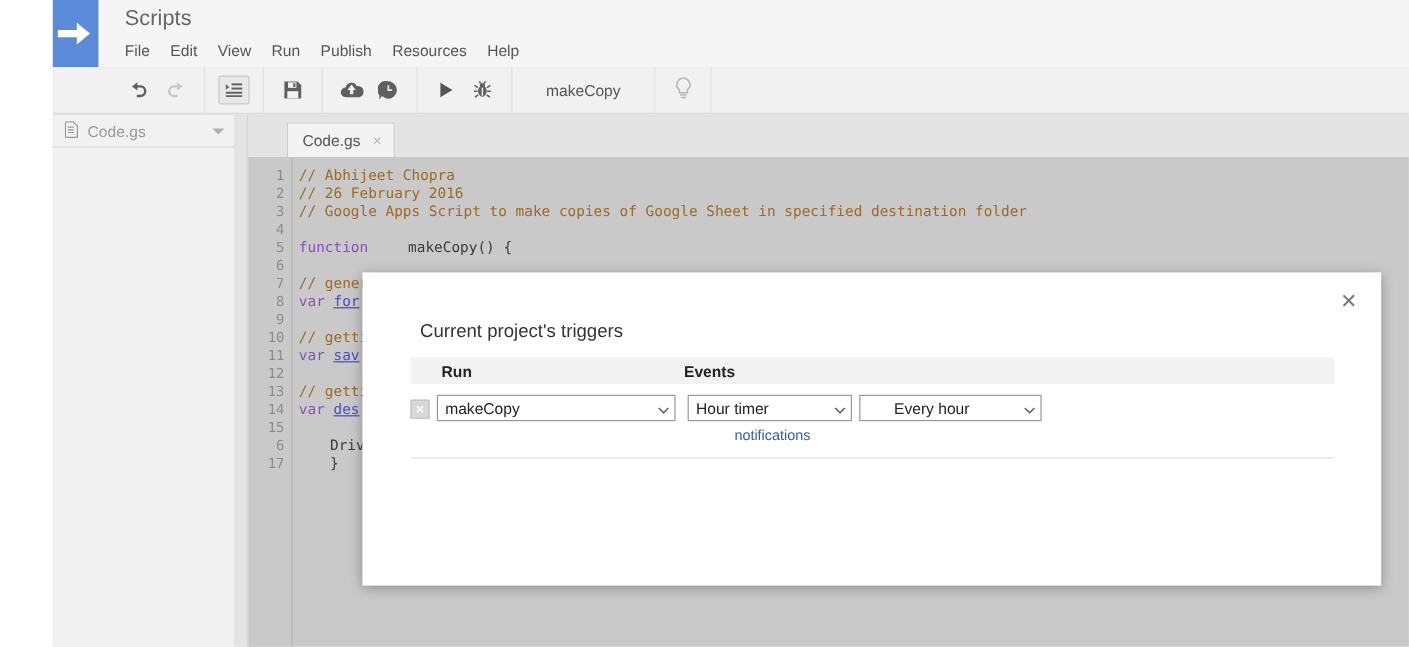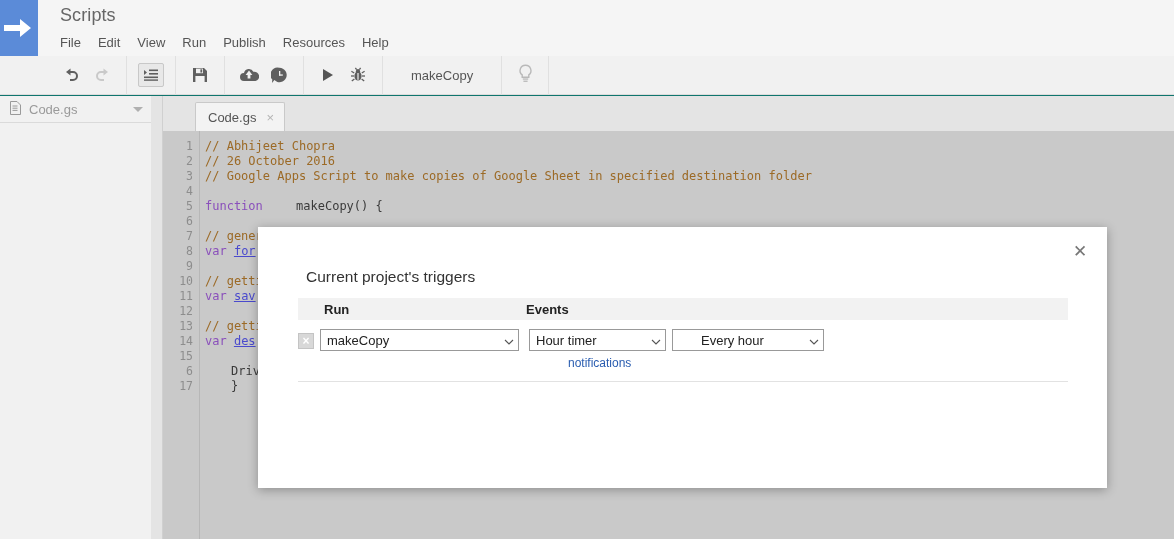--- a/index.html
+++ b/index.html
@@ -15,21 +15,22 @@
     font-size: 13px;
     color: #444;
     position: relative;
     -webkit-font-smoothing: antialiased;
   }
 
   
   #app {
     position: absolute;
     inset: 0;
-    background: #0f766e;
+    background: #e5e5e5;
+    margin-left: 44px;
   }
 
   .titlebar {
     position: absolute;
     left: 0; top: 0;
     width: 1174px;
     height: 56px;
     background: #f5f5f5;
   }
   .logo {
@@ -511,21 +512,21 @@
         <div class="ln">12</div>
         <div class="ln">13</div>
         <div class="ln">14</div>
         <div class="ln">15</div>
         <div class="ln">6</div>
         <div class="ln">17</div>
       </div>
       <div class="codelines" id="codelines">
         <div class="gutter-pad"></div>
       <div class="cl"><span class="cmt">// Abhijeet Chopra</span></div>
-          <div class="cl"><span class="cmt">// 26 October 2016</span></div>
+          <div class="cl"><span class="cmt">// 26 February 2016</span></div>
           <div class="cl"><span class="cmt">// Google Apps Script to make copies of Google Sheet in specified destination folder</span></div>
           <div class="cl"><span class="txt"></span></div>
           <div class="cl"><span class="kw">function </span><span class="txt">makeCopy() {</span></div>
           <div class="cl"><span class="txt"></span></div>
           <div class="cl"><span class="cmt">// gener</span></div>
           <div class="cl"><span class="kw">var </span><span class="var">for</span></div>
           <div class="cl"><span class="txt"></span></div>
           <div class="cl"><span class="cmt">// getti</span></div>
           <div class="cl"><span class="kw">var </span><span class="var">sav</span></div>
           <div class="cl"><span class="txt"></span></div>

